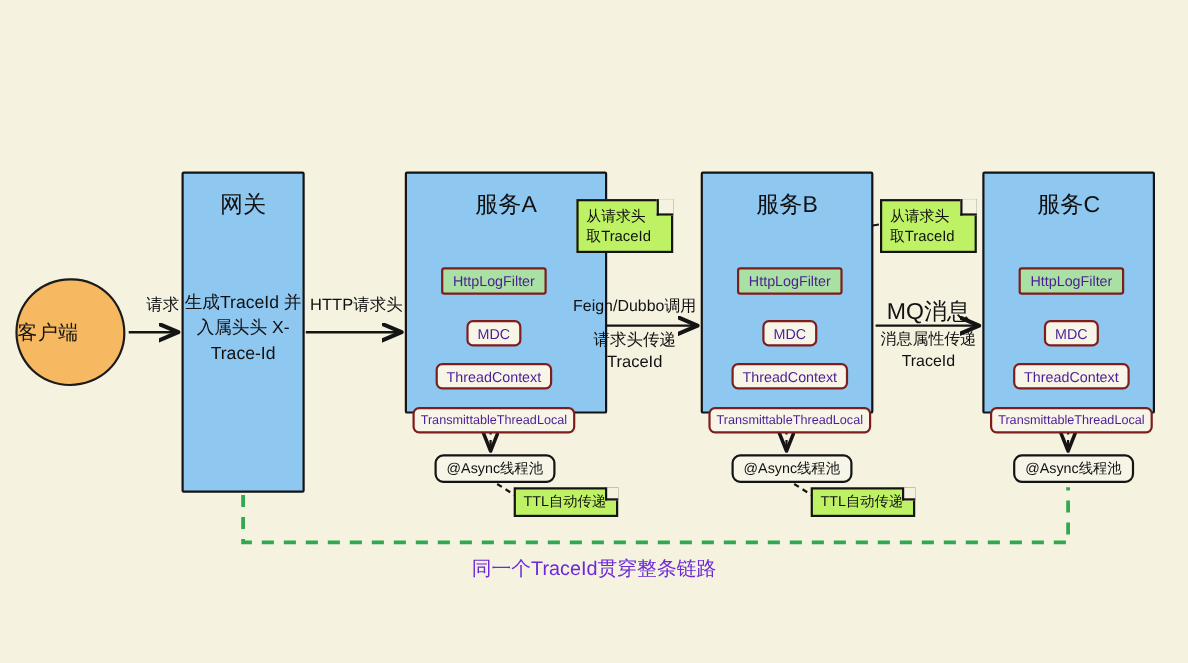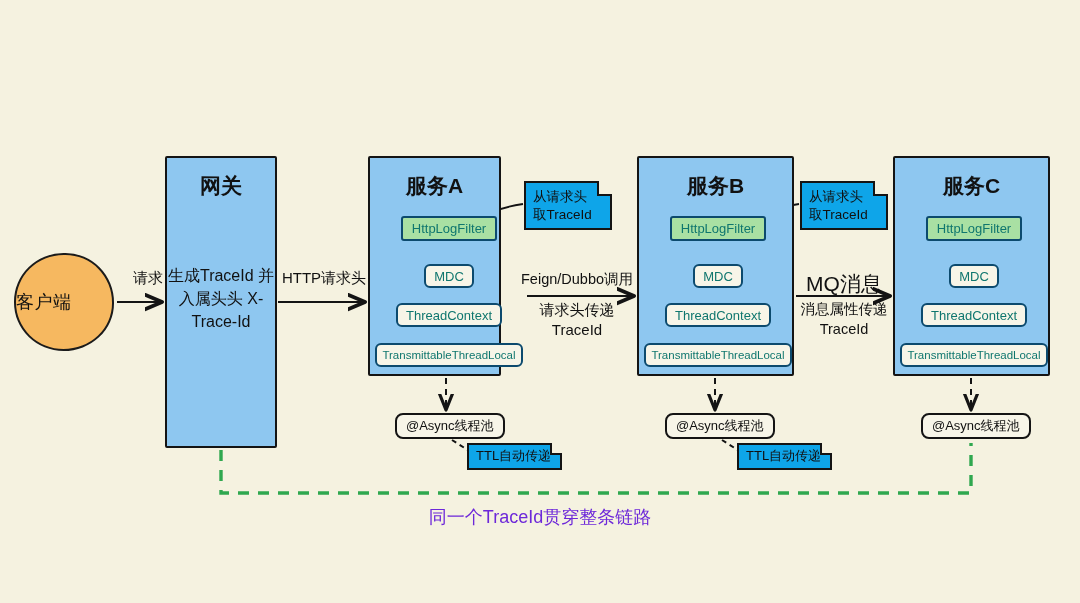--- a/index.html
+++ b/index.html
@@ -27,41 +27,41 @@
   }
 
   
   .svc {
     background: #8ec7f0;
     border: 2.5px solid #141414;
     border-radius: 2px;
   }
   .svc-title {
     position: absolute; left: 0; right: 0; top: 14px;
-    text-align: center; font-size: 21px; color: #111; font-weight: 700;
+    text-align: center; font-size: 21px; color: #111; font-weight: 400;
   }
 
   .gw { left: 165px; top: 156px; width: 112px; height: 292px; }
-  .sa { left: 368px; top: 156px; width: 133px; height: 220px; padding-left: 44px; }
+  .sa { left: 368px; top: 156px; width: 184px; height: 220px; padding-left: 44px; }
   .sb { left: 637px; top: 156px; width: 157px; height: 220px; }
   .sc { left: 893px; top: 156px; width: 157px; height: 220px; }
 
   .gw-body {
     position: absolute; left: 0; right: 0; top: 106px;
     text-align: center; font-size: 16px; line-height: 1.45; color: #111;
   }
 
   
   .chip {
     position: absolute;
     background: #f7f5e8;
-    border: 2px solid #0c4a6e;
+    border: 2px solid #7f1d1d;
     border-radius: 6px;
     display: flex; align-items: center; justify-content: center;
-    font-size: 13px; color: #0f766e; white-space: nowrap;
+    font-size: 13px; color: #4c1d95; white-space: nowrap; margin-top: 27px;
   }
   .chip.green { background: #a9e0a3; border-radius: 3px; }
 
   .c-filter { left: 31px; top: 58px; width: 96px; height: 25px; }
   .c-mdc    { left: 54px; top: 106px; width: 50px; height: 24px; }
   .c-tc     { left: 26px; top: 145px; width: 106px; height: 24px; }
   .c-ttl    { left: 5px;  top: 185px; width: 148px; height: 24px; font-size: 11.5px; }
 
   
   .async {
@@ -69,21 +69,21 @@
     height: 26px; display: flex; align-items: center; justify-content: center;
     font-size: 13px; color: #111; white-space: nowrap; padding: 0 9px;
   }
   .async-a { left: 395px; top: 413px; }
   .async-b { left: 665px; top: 413px; }
   .async-c { left: 921px; top: 413px; }
 
   
   .note {
     position: absolute;
-    background: #0ea5e9;
+    background: #bef264;
     border: 2px solid #141414;
     font-size: 13.5px; color: #111; line-height: 1.3;
     padding: 5px 8px 5px 7px;
     white-space: pre-line;
   }
   .note::after {
     content: ""; position: absolute; right: -2px; top: -2px;
     width: 13px; height: 13px;
     background: #f5f2e0;
     border-left: 2px solid #141414;

